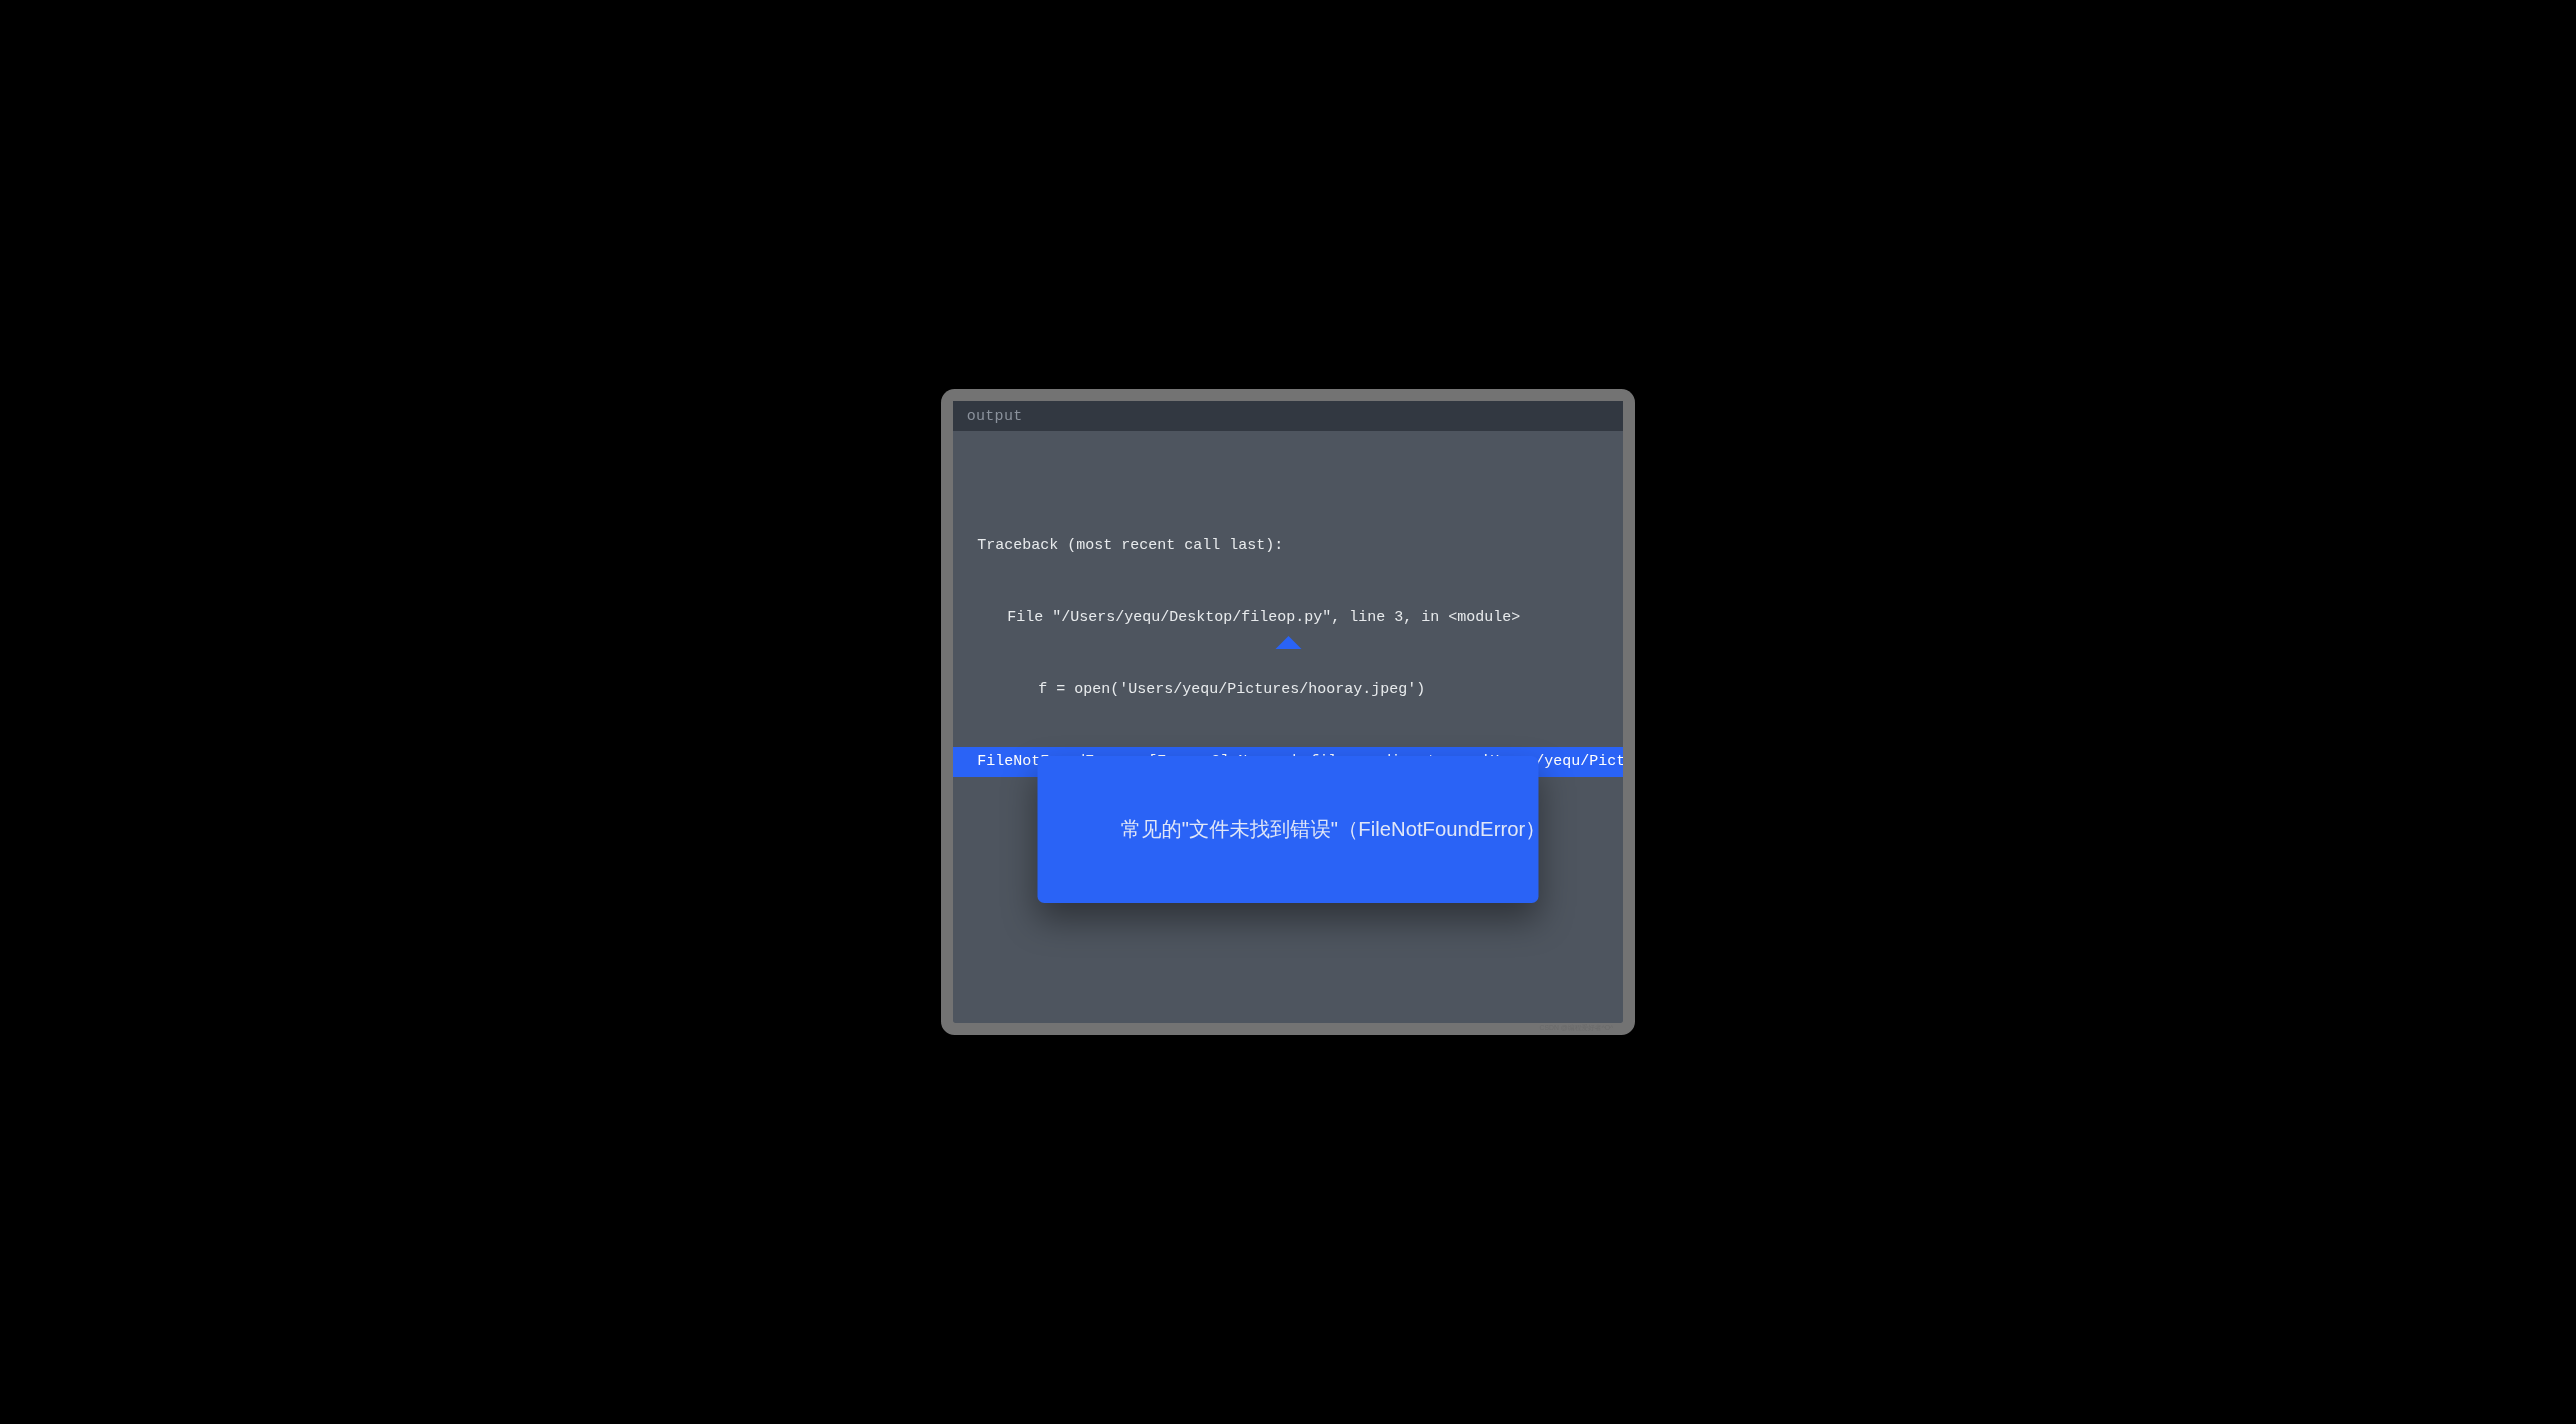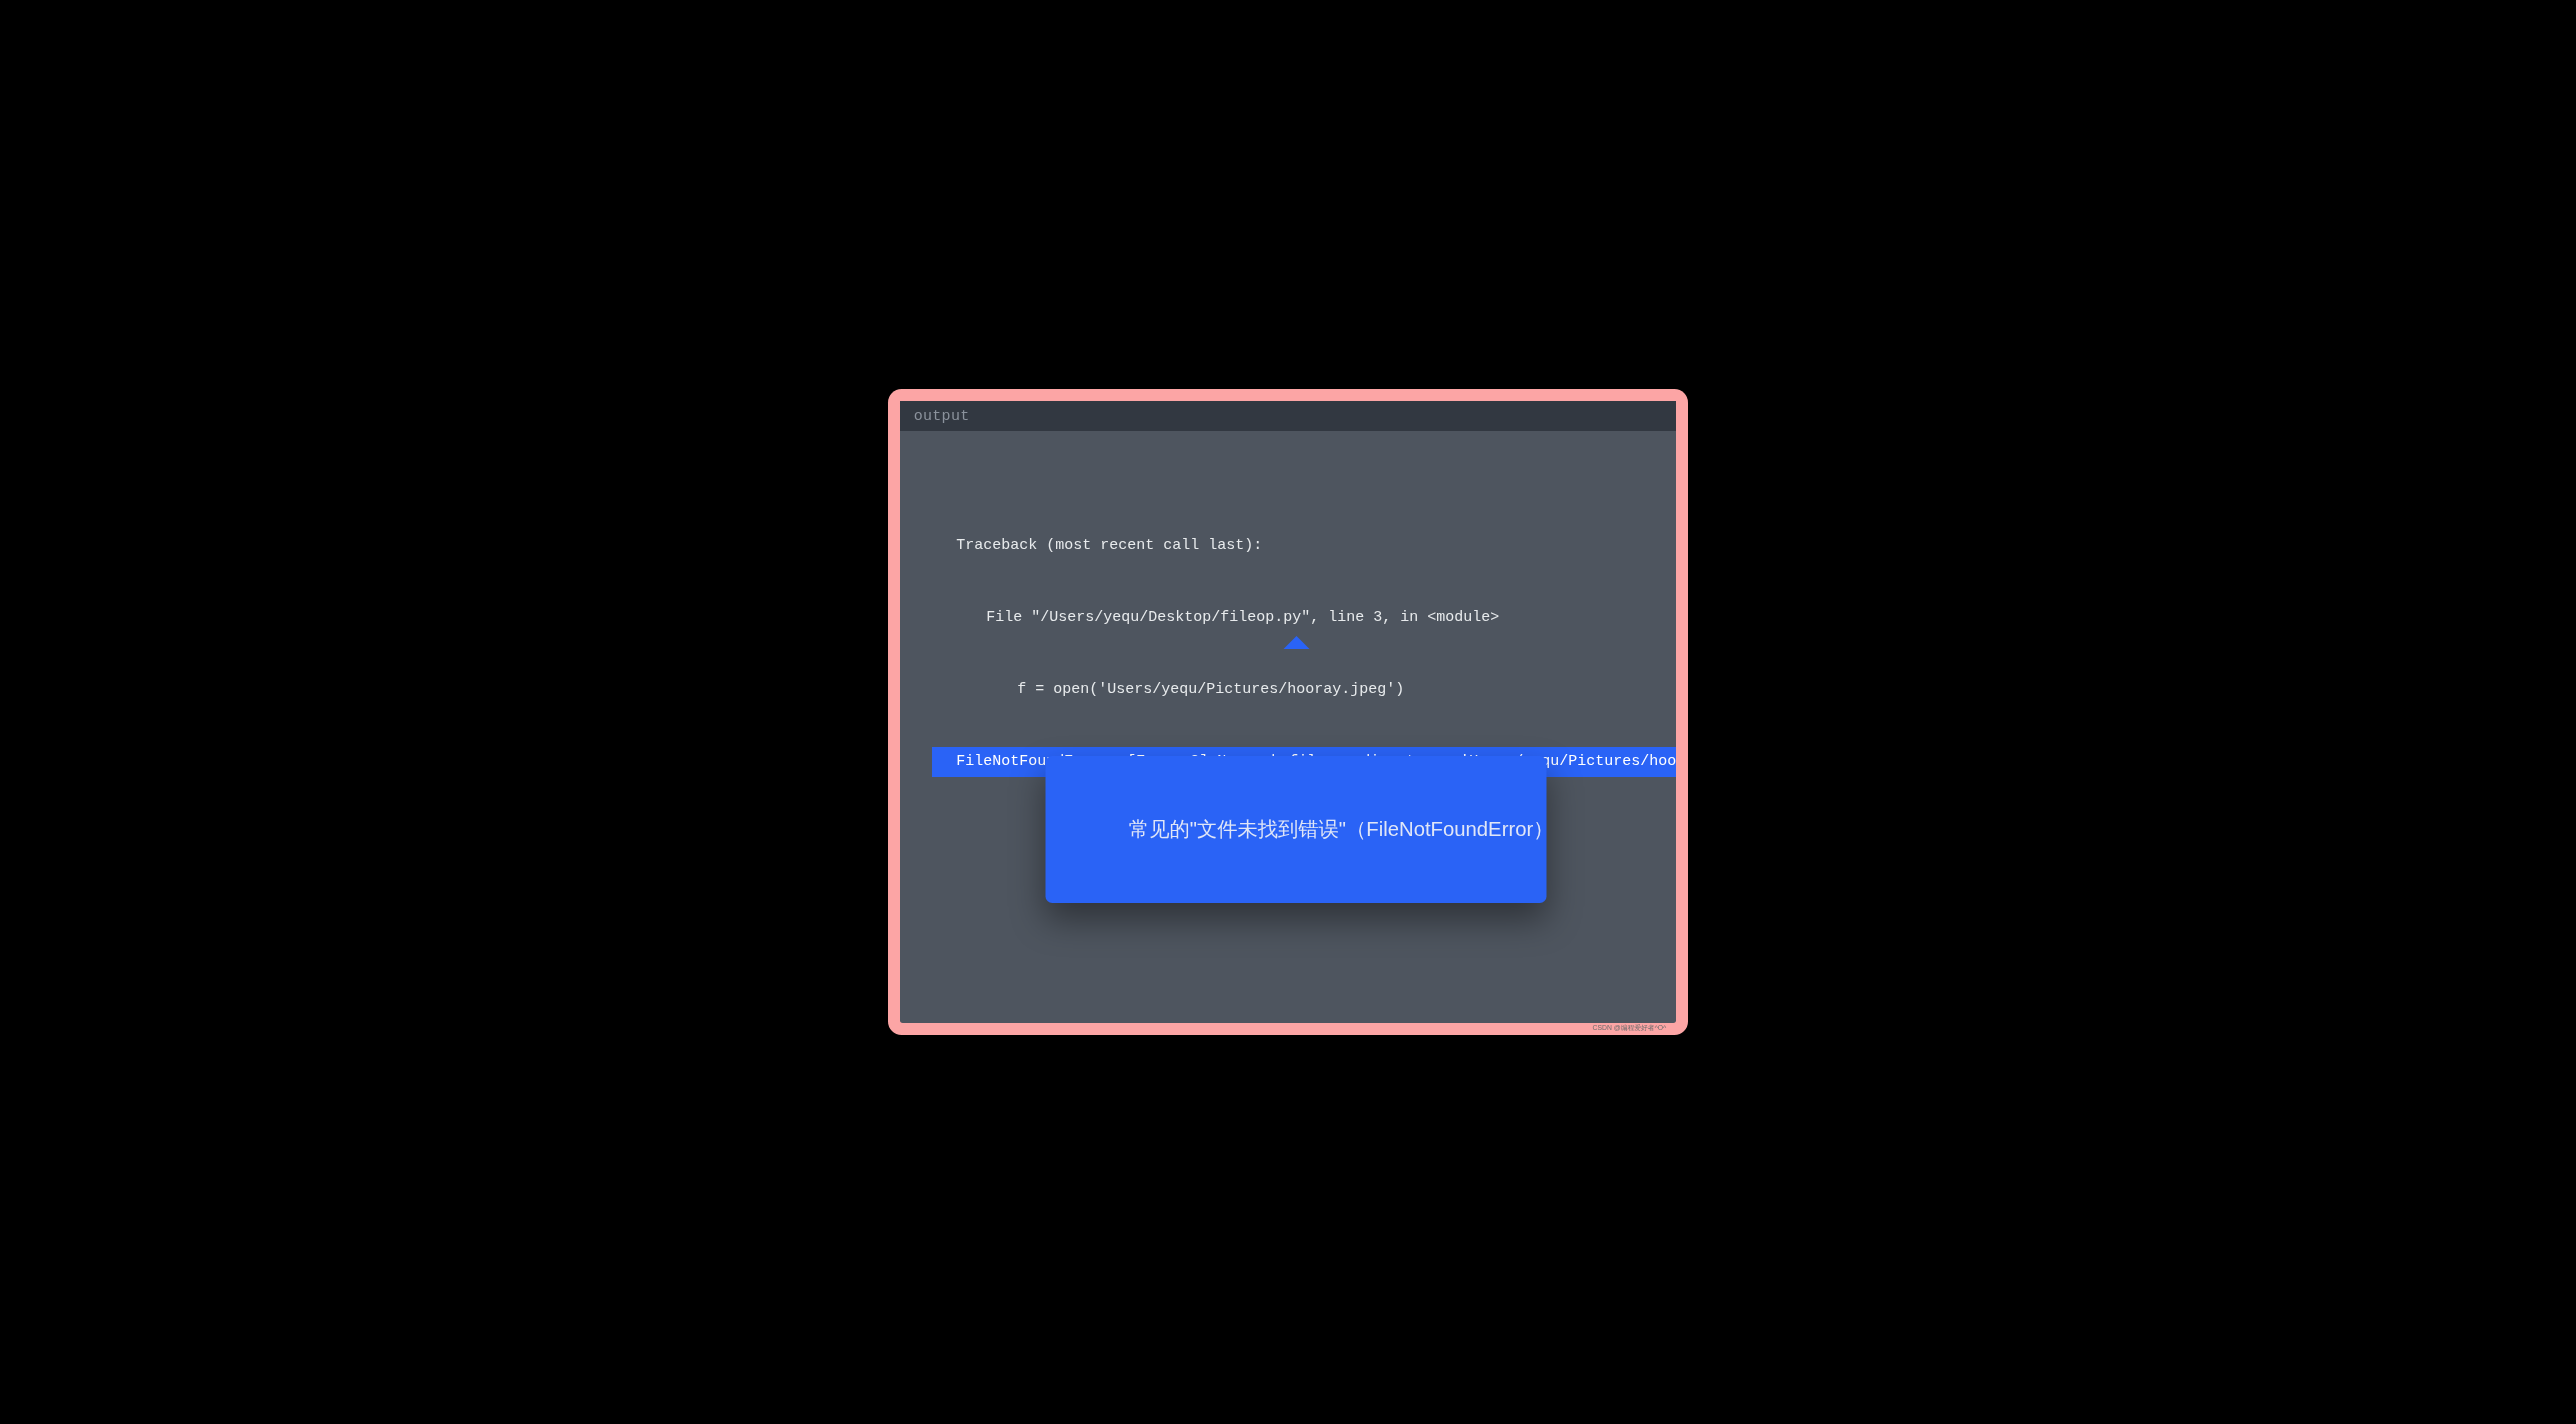--- a/index.html
+++ b/index.html
@@ -12,24 +12,24 @@
       background: #000;
       font-family: "SF Mono", "Monaco", "Menlo", "Consolas", "Courier New", monospace;
       display: flex;
       justify-content: center;
       align-items: center;
       min-height: 100vh;
       padding: 13.5px;
     }
 
     .window {
-      background: #fca5a5;
+      background: #737373;
       border-radius: 13.5px;
       padding: 12.2px;
-      width: 800px;
+      width: 694px;
       box-shadow: 0 6.8px 27px rgba(0,0,0,0.6);
     }
 
     .output-panel {
       background: #4e555f;
       border-radius: 2.7px;
       overflow: visible;
       min-height: 386px;
       position: relative;
     }
@@ -37,28 +37,27 @@
     .output-header {
       background: #323841;
       color: #8b929c;
       font-size: 15px;
       font-weight: 400;
       padding: 6.8px 13.5px;
       letter-spacing: 0.3px;
     }
 
     .output-body {
-      padding: 61px 0 135px 16px;
+      padding: 61px 0 135px 0;
       color: #e8ebed;
       font-size: 15px;
       line-height: 2.4;
       white-space: pre;
       overflow-x: auto;
       position: relative;
-      margin-left: 16px;
     }
 
     .traceback-line {
       padding-left: 24px;
     }
 
     .traceback-line.indent-1 {
       padding-left: 54px;
     }
 

